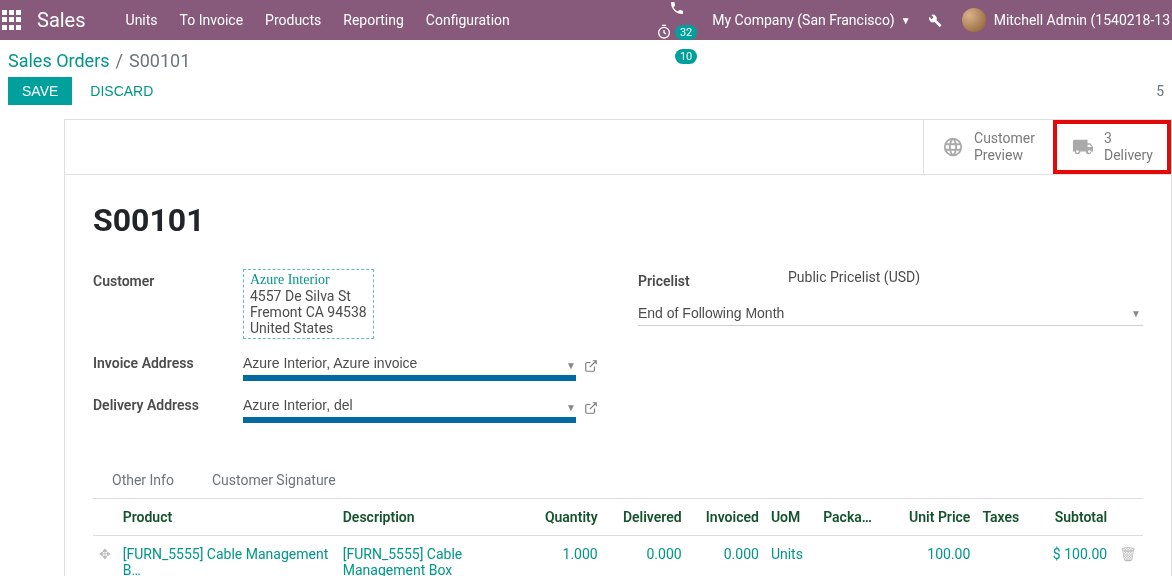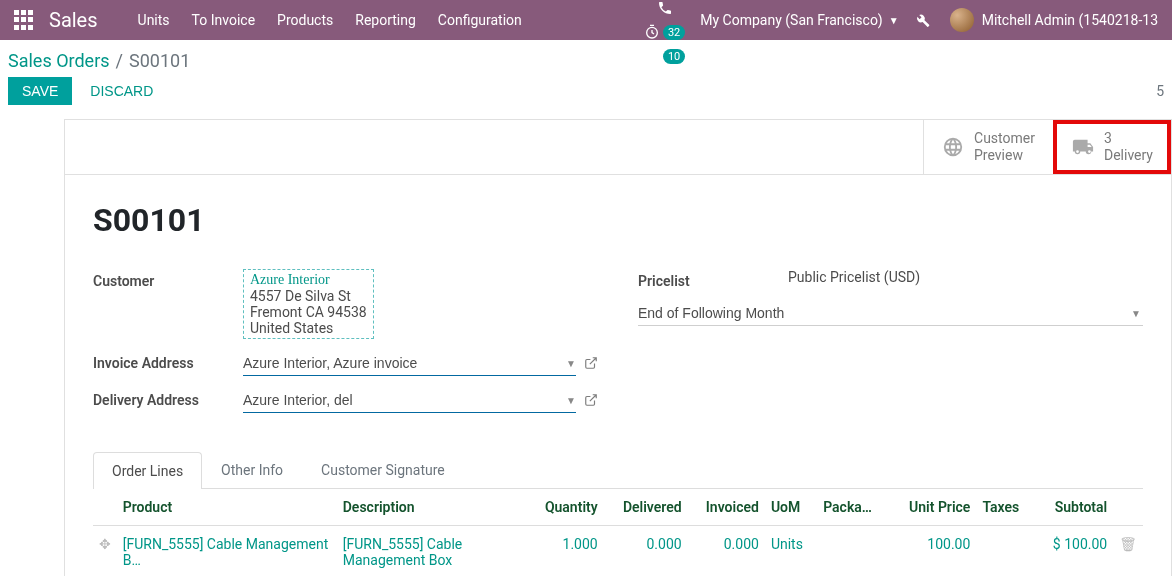--- a/index.html
+++ b/index.html
@@ -1,17 +1,17 @@
 <!DOCTYPE html>
 <html><head>
 <meta charset="utf-8">
 <style>
 * { box-sizing: border-box; margin: 0; padding: 0; }
 body { font-family: -apple-system, BlinkMacSystemFont, "Segoe UI", Roboto, sans-serif; background: #fff; color: #4c4c4c; width: 1172px; font-size: 14px; }
-.topbar { background: #875a7b; height: 40px; display: flex; align-items: center; color: #fff; padding: 0 14px; }
+.topbar { background: #875a7b; height: 40px; display: flex; align-items: center; color: #fff; padding: 0 2px; }
 .apps-icon { width: 20px; height: 20px; margin-right: 15px; display: flex; flex-wrap: wrap; gap: 2px; }
 .apps-icon span { width: 5px; height: 5px; background: #fff; }
 .brand { font-size: 20px; font-weight: 400; margin-right: 40px; }
 .nav-links { display: flex; gap: 22px; flex: 1; }
 .nav-links a { color: #fff; text-decoration: none; font-size: 14px; }
 .top-icons { display: flex; align-items: center; gap: 8px; margin-left: 20px; flex-direction: column; }
 .top-icons .ico { position: relative; display: flex; align-items: center; }
 .badge { background: #00a09d; color: #fff; font-size: 11px; padding: 1px 5px; border-radius: 8px; margin-left: 3px; }
 .company-sel { display: flex; align-items: center; gap: 6px; margin-left: 15px; font-size: 14px; }
 .user-area { display: flex; align-items: center; gap: 8px; margin-left: 20px; }
@@ -32,21 +32,21 @@
 .stat-icon { width: 22px; height: 22px; color: #aaa; }
 .order-title { font-size: 32px; color: #212529; margin: 26px 0 30px 28px; }
 .fields { display: flex; padding: 0 28px 16px 28px; gap: 40px; }
 .col { flex: 1; }
 .field-row { display: flex; margin-bottom: 12px; align-items: flex-start; }
 .field-label { width: 150px; font-weight: 600; color: #4c4c4c; font-size: 14px; padding-top: 4px; }
 .field-val { flex: 1; font-size: 14px; color: #4c4c4c; }
 .customer-box { border: 1px dashed #5fbfbf; padding: 2px 6px; display: inline-block; }
 .customer-box .name { color: #009688; font-family: Liberation Serif, serif; }
 .m2o { display: flex; align-items: center; gap: 8px; }
-.m2o-input { flex: 1; border: none; border-bottom: 1px solid #0369a1; padding: 4px 0; font-size: 14px; color: #4c4c4c; max-width: 340px; }
+.m2o-input { flex: 1; border: none; border-bottom: 6px solid #0369a1; padding: 4px 0; font-size: 14px; color: #4c4c4c; max-width: 340px; }
 .m2o .caret { color: #888; font-size: 10px; margin-left: -18px; }
 .ext-icon { color: #7c7c7c; width: 14px; height: 14px; }
 .payment-select { width: 100%; border: none; border-bottom: 1px solid #cfcfcf; padding: 4px 0; font-size: 14px; color: #4c4c4c; background: transparent; }
 .tabs { display: flex; border-bottom: 1px solid #ddd; margin: 10px 28px 0 28px; }
 .tab { padding: 10px 18px; border: 1px solid transparent; border-bottom: none; cursor: pointer; color: #6c757d; font-size: 14px; }
 .tab.active { border-color: #ddd; background: #fff; color: #4c4c4c; border-radius: 4px 4px 0 0; position: relative; top: 1px; }
 .lines { padding: 0 28px 10px 28px; }
 table.lines-table { width: 100%; border-collapse: collapse; font-size: 14px; }
 table.lines-table th { text-align: left; padding: 10px 6px; border-bottom: 1px solid #ddd; color: #14532d; font-weight: 600; white-space: nowrap; }
 table.lines-table th.num, table.lines-table td.num { text-align: right; }
@@ -197,21 +197,20 @@
       <div class="field-row">
         <div class="field-val" style="display:flex;align-items:center">
           <input class="payment-select" value="End of Following Month" style="">
           <span style="color:#888;font-size:10px;margin-left:-12px">▼</span>
         </div>
       </div>
     </div>
   </div>
 
   <div class="tabs">
-    <div class="tab active">Order Lines</div>
     <div class="tab">Other Info</div>
     <div class="tab">Customer Signature</div>
   </div>
 
   <div class="lines">
     <table class="lines-table">
       <thead>
         <tr>
           <th style="width:18px"></th>
           <th style="width:220px">Product</th>

